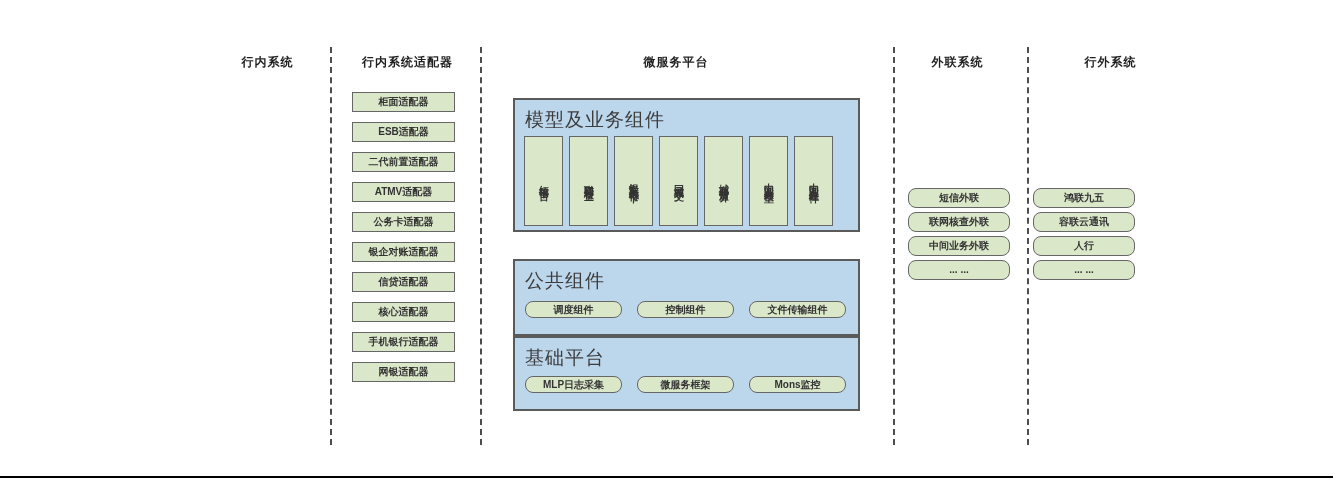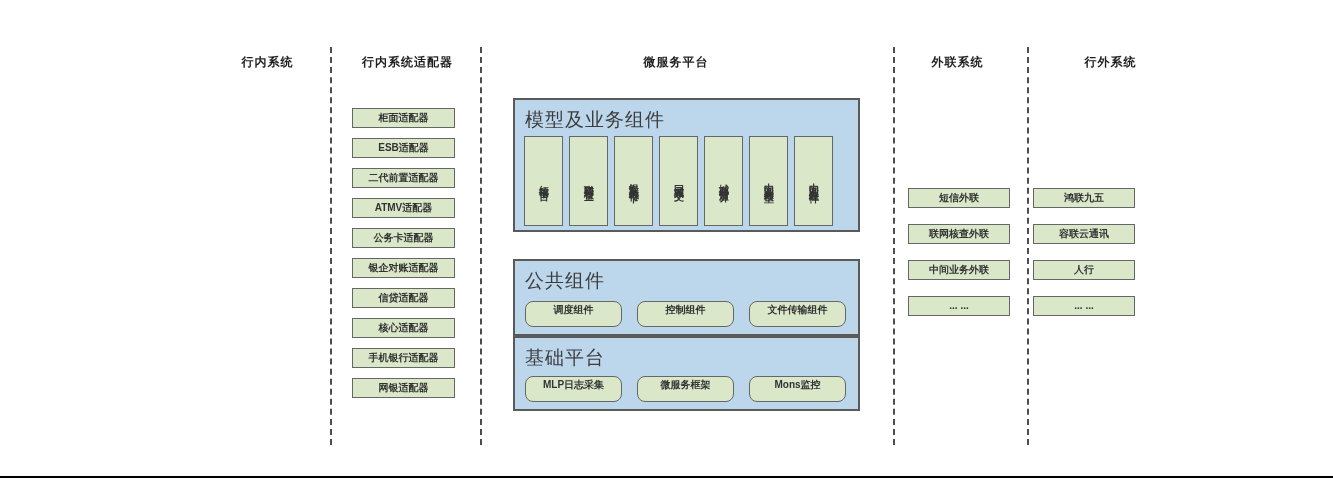--- a/index.html
+++ b/index.html
@@ -16,21 +16,21 @@
     border-left:2px dashed #4d4d4d;
   }
   .list{position:absolute;}
   .gbox{
     box-sizing:border-box;height:20px;line-height:18px;
     background:#dbe7c9;border:1px solid #666666;
     font-size:10px;font-weight:bold;color:#333333;text-align:center;
     white-space:nowrap;overflow:hidden;
   }
   .pitch30{margin-bottom:10px;}
-  .pitch36{margin-bottom:16px;}
+  .pitch36{margin-bottom:4px;border-radius:8px;}
   .bluebox{
     position:absolute;left:513px;width:347px;box-sizing:border-box;
     background:#bcd6ec;border:2px solid #5a5a5a;
   }
   .blue-title{
     position:absolute;left:10px;top:7px;
     font-size:19px;color:#3c3c3c;letter-spacing:1px;white-space:nowrap;
   }
   .vrow{
     position:absolute;left:9px;top:36px;display:flex;gap:6px;
@@ -38,21 +38,21 @@
   .vbox{
     box-sizing:border-box;width:39px;height:90px;
     background:#dbe7c9;border:1px solid #666666;
     display:flex;align-items:center;justify-content:center;
     writing-mode:vertical-rl;text-orientation:upright;
     font-size:10px;font-weight:bold;color:#333333;letter-spacing:2px;
   }
   .hrow{
     position:absolute;left:10px;right:12px;display:flex;justify-content:space-between;
   }
-  .hrow .gbox{flex:0 0 97px;height:26px;line-height:15px;margin:0;border-radius:8px;}
+  .hrow .gbox{flex:0 0 97px;height:17px;line-height:15px;margin:0;border-radius:8px;}
   .bottom-line{
     position:absolute;left:0;top:476px;width:1333px;height:2px;background:#000000;
   }
 </style>
 </head>
 <body>
 
 <div class="canvas">
 
   <div class="col-header" style="left:205px;width:125px">行内系统</div>
@@ -60,21 +60,21 @@
   <div class="col-header" style="left:588px;width:176px">微服务平台</div>
   <div class="col-header" style="left:895px;width:125px">外联系统</div>
   <div class="col-header" style="left:1048px;width:125px">行外系统</div>
 
   <div class="vsep" style="left:330px"></div>
   <div class="vsep" style="left:480px"></div>
   <div class="vsep" style="left:893px"></div>
   <div class="vsep" style="left:1027px"></div>
 
 
-  <div class="list" style="left:352px;top:108px;width:103px">
+  <div class="list" style="left:352px;top:92px;width:103px">
       <div class="gbox pitch30">柜面适配器</div>
       <div class="gbox pitch30">ESB适配器</div>
       <div class="gbox pitch30">二代前置适配器</div>
       <div class="gbox pitch30">ATMV适配器</div>
       <div class="gbox pitch30">公务卡适配器</div>
       <div class="gbox pitch30">银企对账适配器</div>
       <div class="gbox pitch30">信贷适配器</div>
       <div class="gbox pitch30">核心适配器</div>
       <div class="gbox pitch30">手机银行适配器</div>
       <div class="gbox pitch30">网银适配器</div>

